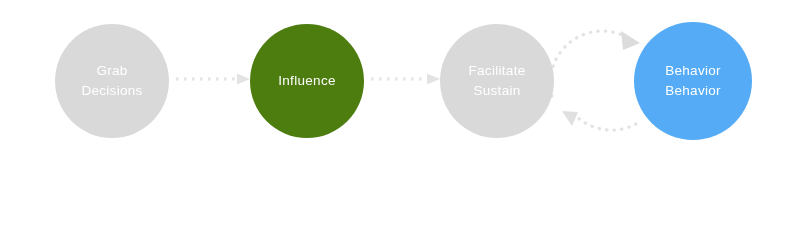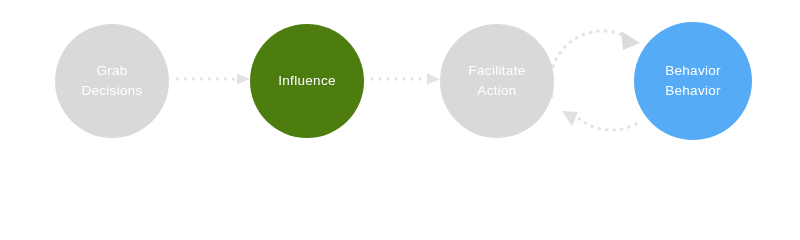--- a/index.html
+++ b/index.html
@@ -81,21 +81,21 @@
     <span class="node-label-line">Grab</span>
     <span class="node-label-line">Decisions</span>
   </div>
 
   <div class="node-circle" style="left:250px; top:24px; width:114px; height:114px; background:#4d7c0f;">
     <span class="node-label-line">Influence</span>
   </div>
 
   <div class="node-circle" style="left:440px; top:24px; width:114px; height:114px; background:#d9d9d9;">
     <span class="node-label-line">Facilitate</span>
-    <span class="node-label-line">Action</span>
+    <span class="node-label-line">Sustain</span>
   </div>
 
   <div class="node-circle" style="left:634px; top:22px; width:118px; height:118px; background:#55abf5;">
     <span class="node-label-line">Behavior</span>
     <span class="node-label-line">Behavior</span>
   </div>
 
 </div>
 
 </body></html>

